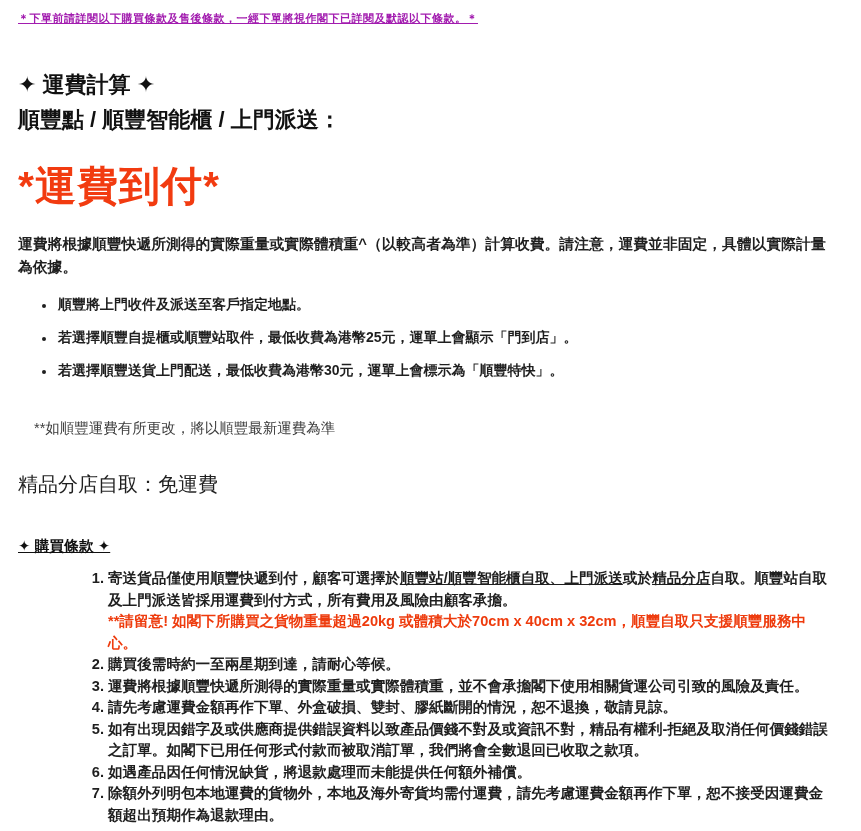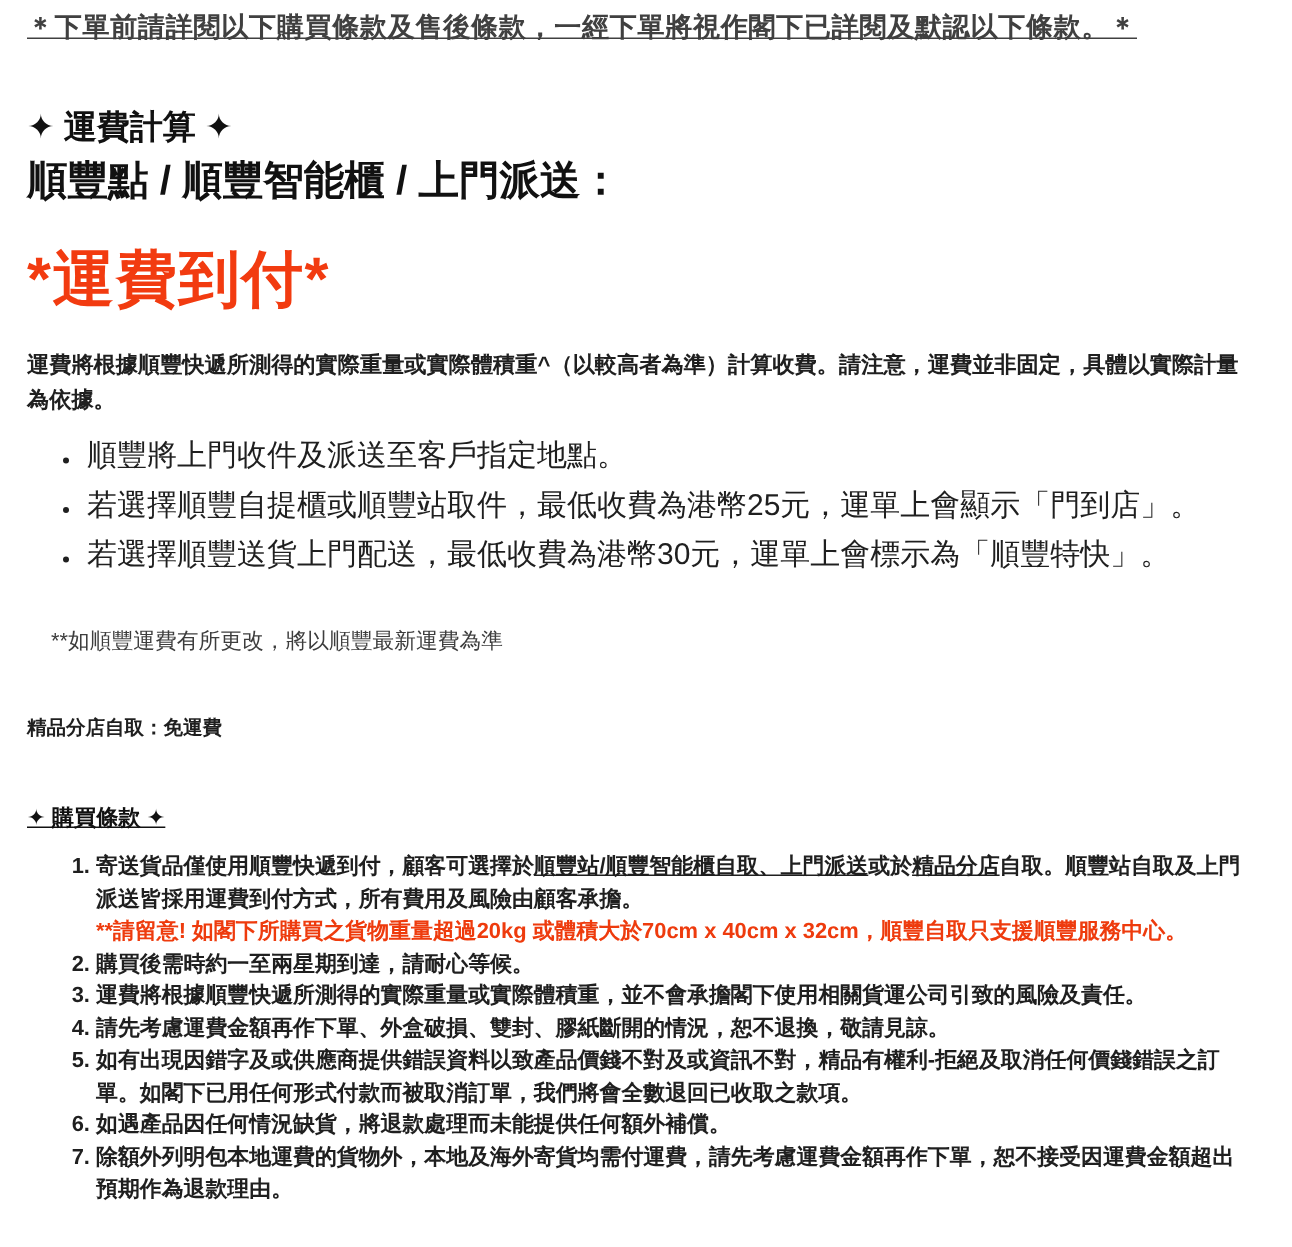--- a/index.html
+++ b/index.html
@@ -12,38 +12,38 @@
   .page {
     width: 861px;
     height: 831px;
     overflow: hidden;
     background: #ffffff;
     box-sizing: border-box;
     padding: 8px 26px 0 18px;
   }
   
   .notice {
-    color: #404040;
+    color: #a21caf;
     font-weight: 700;
-    font-size: 18px;
+    font-size: 11px;
     line-height: 20px;
     text-decoration: underline;
     letter-spacing: 0.5px;
     margin: 0;
   }
   
   .section-heading {
     font-size: 22px;
     font-weight: 700;
     margin: 44px 0 0 0;
     line-height: 26px;
     color: #111111;
   }
   .sub-heading {
-    font-size: 27px;
+    font-size: 22px;
     font-weight: 700;
     margin: 5px 0 0 0;
     line-height: 34px;
     color: #111111;
   }
   .cod-highlight {
     font-size: 41px;
     font-weight: 700;
     color: #f23b10;
     margin: 25px 0 0 0;
@@ -61,37 +61,37 @@
     font-weight: 700;
     margin: 19px 0 0 0;
     line-height: 21px;
   }
   ul.methods {
     margin: 15px 0 0 0;
     padding-left: 38px;
     list-style: disc;
   }
   ul.methods li {
-    font-size: 20px;
-    font-weight: 400;
+    font-size: 14px;
+    font-weight: 700;
     line-height: 20px;
     margin-bottom: 13px;
     padding-left: 2px;
   }
   ul.methods li::marker { font-size: 12px; }
   .fee-note {
     font-size: 14.5px;
     font-weight: 400;
     color: #3d3d3d;
     margin: 38px 0 0 16px;
     line-height: 20px;
   }
   .pickup {
-    font-size: 13px;
-    font-weight: 700;
+    font-size: 20px;
+    font-weight: 400;
     margin: 36px 0 0 0;
     line-height: 21px;
   }
   
   .terms-heading {
     font-size: 14.8px;
     font-weight: 700;
     text-decoration: underline;
     margin: 41px 0 0 0;
     line-height: 21px;
@@ -100,20 +100,21 @@
   ol.terms {
     margin: 11px 0 0 0;
     padding-left: 46px;
     list-style: decimal;
   }
   ol.terms li {
     font-size: 14.6px;
     font-weight: 700;
     line-height: 21.5px;
     color: #1f1f1f;
+    margin-left: 44px;
   }
   .u { text-decoration: underline; }
   .warning {
     color: #ee3b0d;
     font-weight: 700;
   }
 </style>
 </head>
 <body>
 

